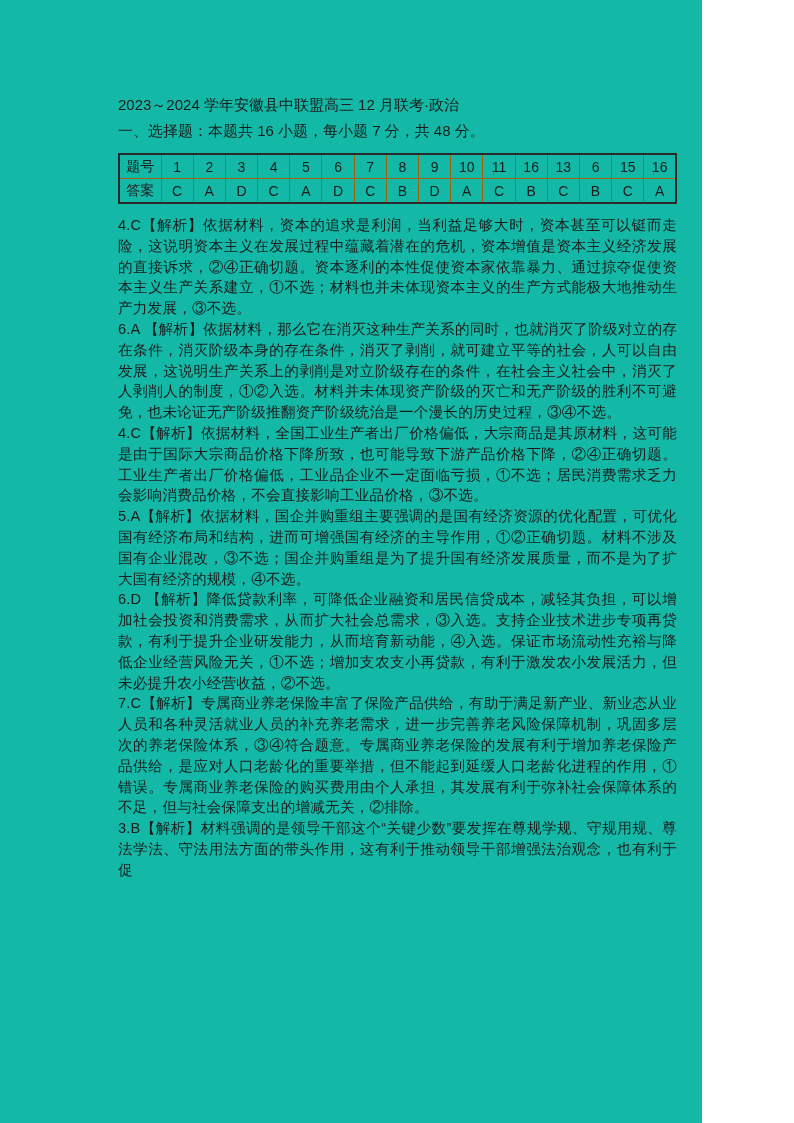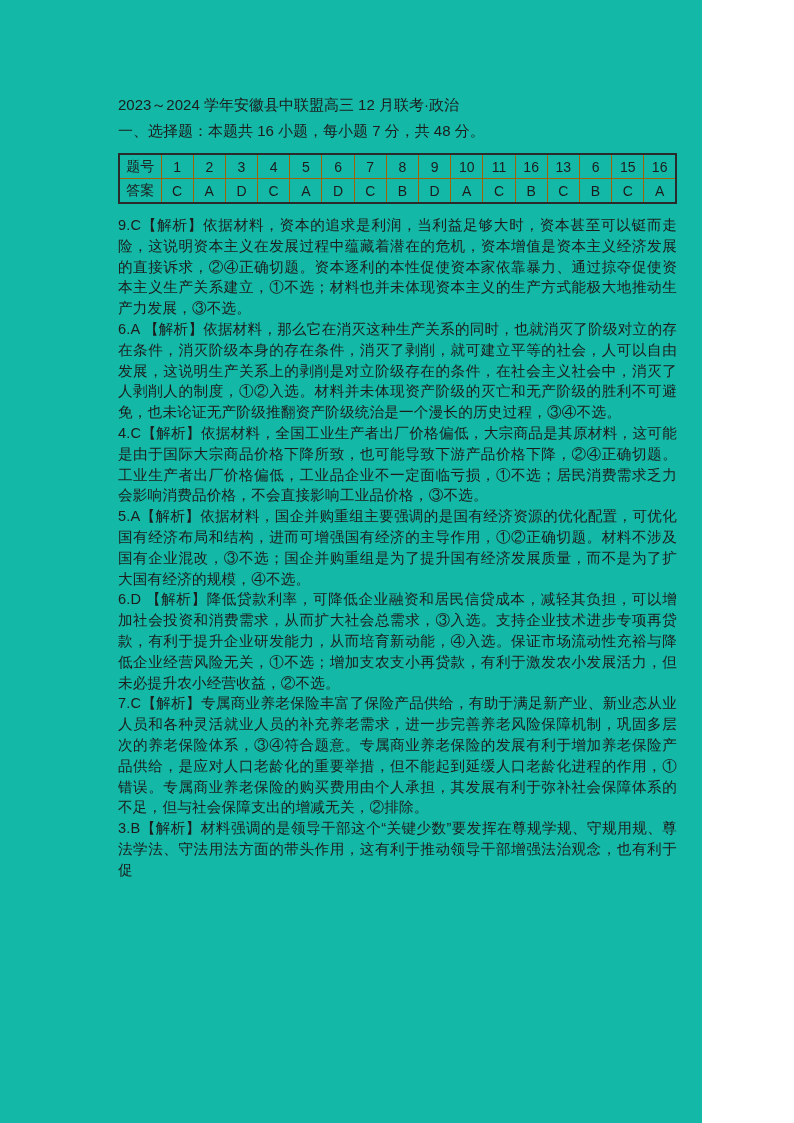--- a/index.html
+++ b/index.html
@@ -122,21 +122,21 @@
           <td>B</td>
           <td>C</td>
           <td>B</td>
           <td>C</td>
           <td>A</td>
         </tr>
       </tbody>
     </table>
 
     <div class="explanations">
-      <p class="exp">9.C【解析】依据材料，资本的追求是利润，当利益足够大时，资本甚至可以铤而走险，这说明资本主义在发展过程中蕴藏着潜在的危机，资本增值是资本主义经济发展的直接诉求，②④正确切题。资本逐利的本性促使资本家依靠暴力、通过掠夺促使资本主义生产关系建立，①不选；材料也并未体现资本主义的生产方式能极大地推动生产力发展，③不选。</p>
+      <p class="exp">4.C【解析】依据材料，资本的追求是利润，当利益足够大时，资本甚至可以铤而走险，这说明资本主义在发展过程中蕴藏着潜在的危机，资本增值是资本主义经济发展的直接诉求，②④正确切题。资本逐利的本性促使资本家依靠暴力、通过掠夺促使资本主义生产关系建立，①不选；材料也并未体现资本主义的生产方式能极大地推动生产力发展，③不选。</p>
       <p class="exp">6.A 【解析】依据材料，那么它在消灭这种生产关系的同时，也就消灭了阶级对立的存在条件，消灭阶级本身的存在条件，消灭了剥削，就可建立平等的社会，人可以自由发展，这说明生产关系上的剥削是对立阶级存在的条件，在社会主义社会中，消灭了人剥削人的制度，①②入选。材料并未体现资产阶级的灭亡和无产阶级的胜利不可避免，也未论证无产阶级推翻资产阶级统治是一个漫长的历史过程，③④不选。</p>
       <p class="exp">4.C【解析】依据材料，全国工业生产者出厂价格偏低，大宗商品是其原材料，这可能是由于国际大宗商品价格下降所致，也可能导致下游产品价格下降，②④正确切题。工业生产者出厂价格偏低，工业品企业不一定面临亏损，①不选；居民消费需求乏力会影响消费品价格，不会直接影响工业品价格，③不选。</p>
       <p class="exp">5.A【解析】依据材料，国企并购重组主要强调的是国有经济资源的优化配置，可优化国有经济布局和结构，进而可增强国有经济的主导作用，①②正确切题。材料不涉及国有企业混改，③不选；国企并购重组是为了提升国有经济发展质量，而不是为了扩大国有经济的规模，④不选。</p>
       <p class="exp">6.D 【解析】降低贷款利率，可降低企业融资和居民信贷成本，减轻其负担，可以增加社会投资和消费需求，从而扩大社会总需求，③入选。支持企业技术进步专项再贷款，有利于提升企业研发能力，从而培育新动能，④入选。保证市场流动性充裕与降低企业经营风险无关，①不选；增加支农支小再贷款，有利于激发农小发展活力，但未必提升农小经营收益，②不选。</p>
       <p class="exp">7.C【解析】专属商业养老保险丰富了保险产品供给，有助于满足新产业、新业态从业人员和各种灵活就业人员的补充养老需求，进一步完善养老风险保障机制，巩固多层次的养老保险体系，③④符合题意。专属商业养老保险的发展有利于增加养老保险产品供给，是应对人口老龄化的重要举措，但不能起到延缓人口老龄化进程的作用，①错误。专属商业养老保险的购买费用由个人承担，其发展有利于弥补社会保障体系的不足，但与社会保障支出的增减无关，②排除。</p>
       <p class="exp">3.B【解析】材料强调的是领导干部这个“关键少数”要发挥在尊规学规、守规用规、尊法学法、守法用法方面的带头作用，这有利于推动领导干部增强法治观念，也有利于促</p>
     </div>
 
   </div>
 </div>

